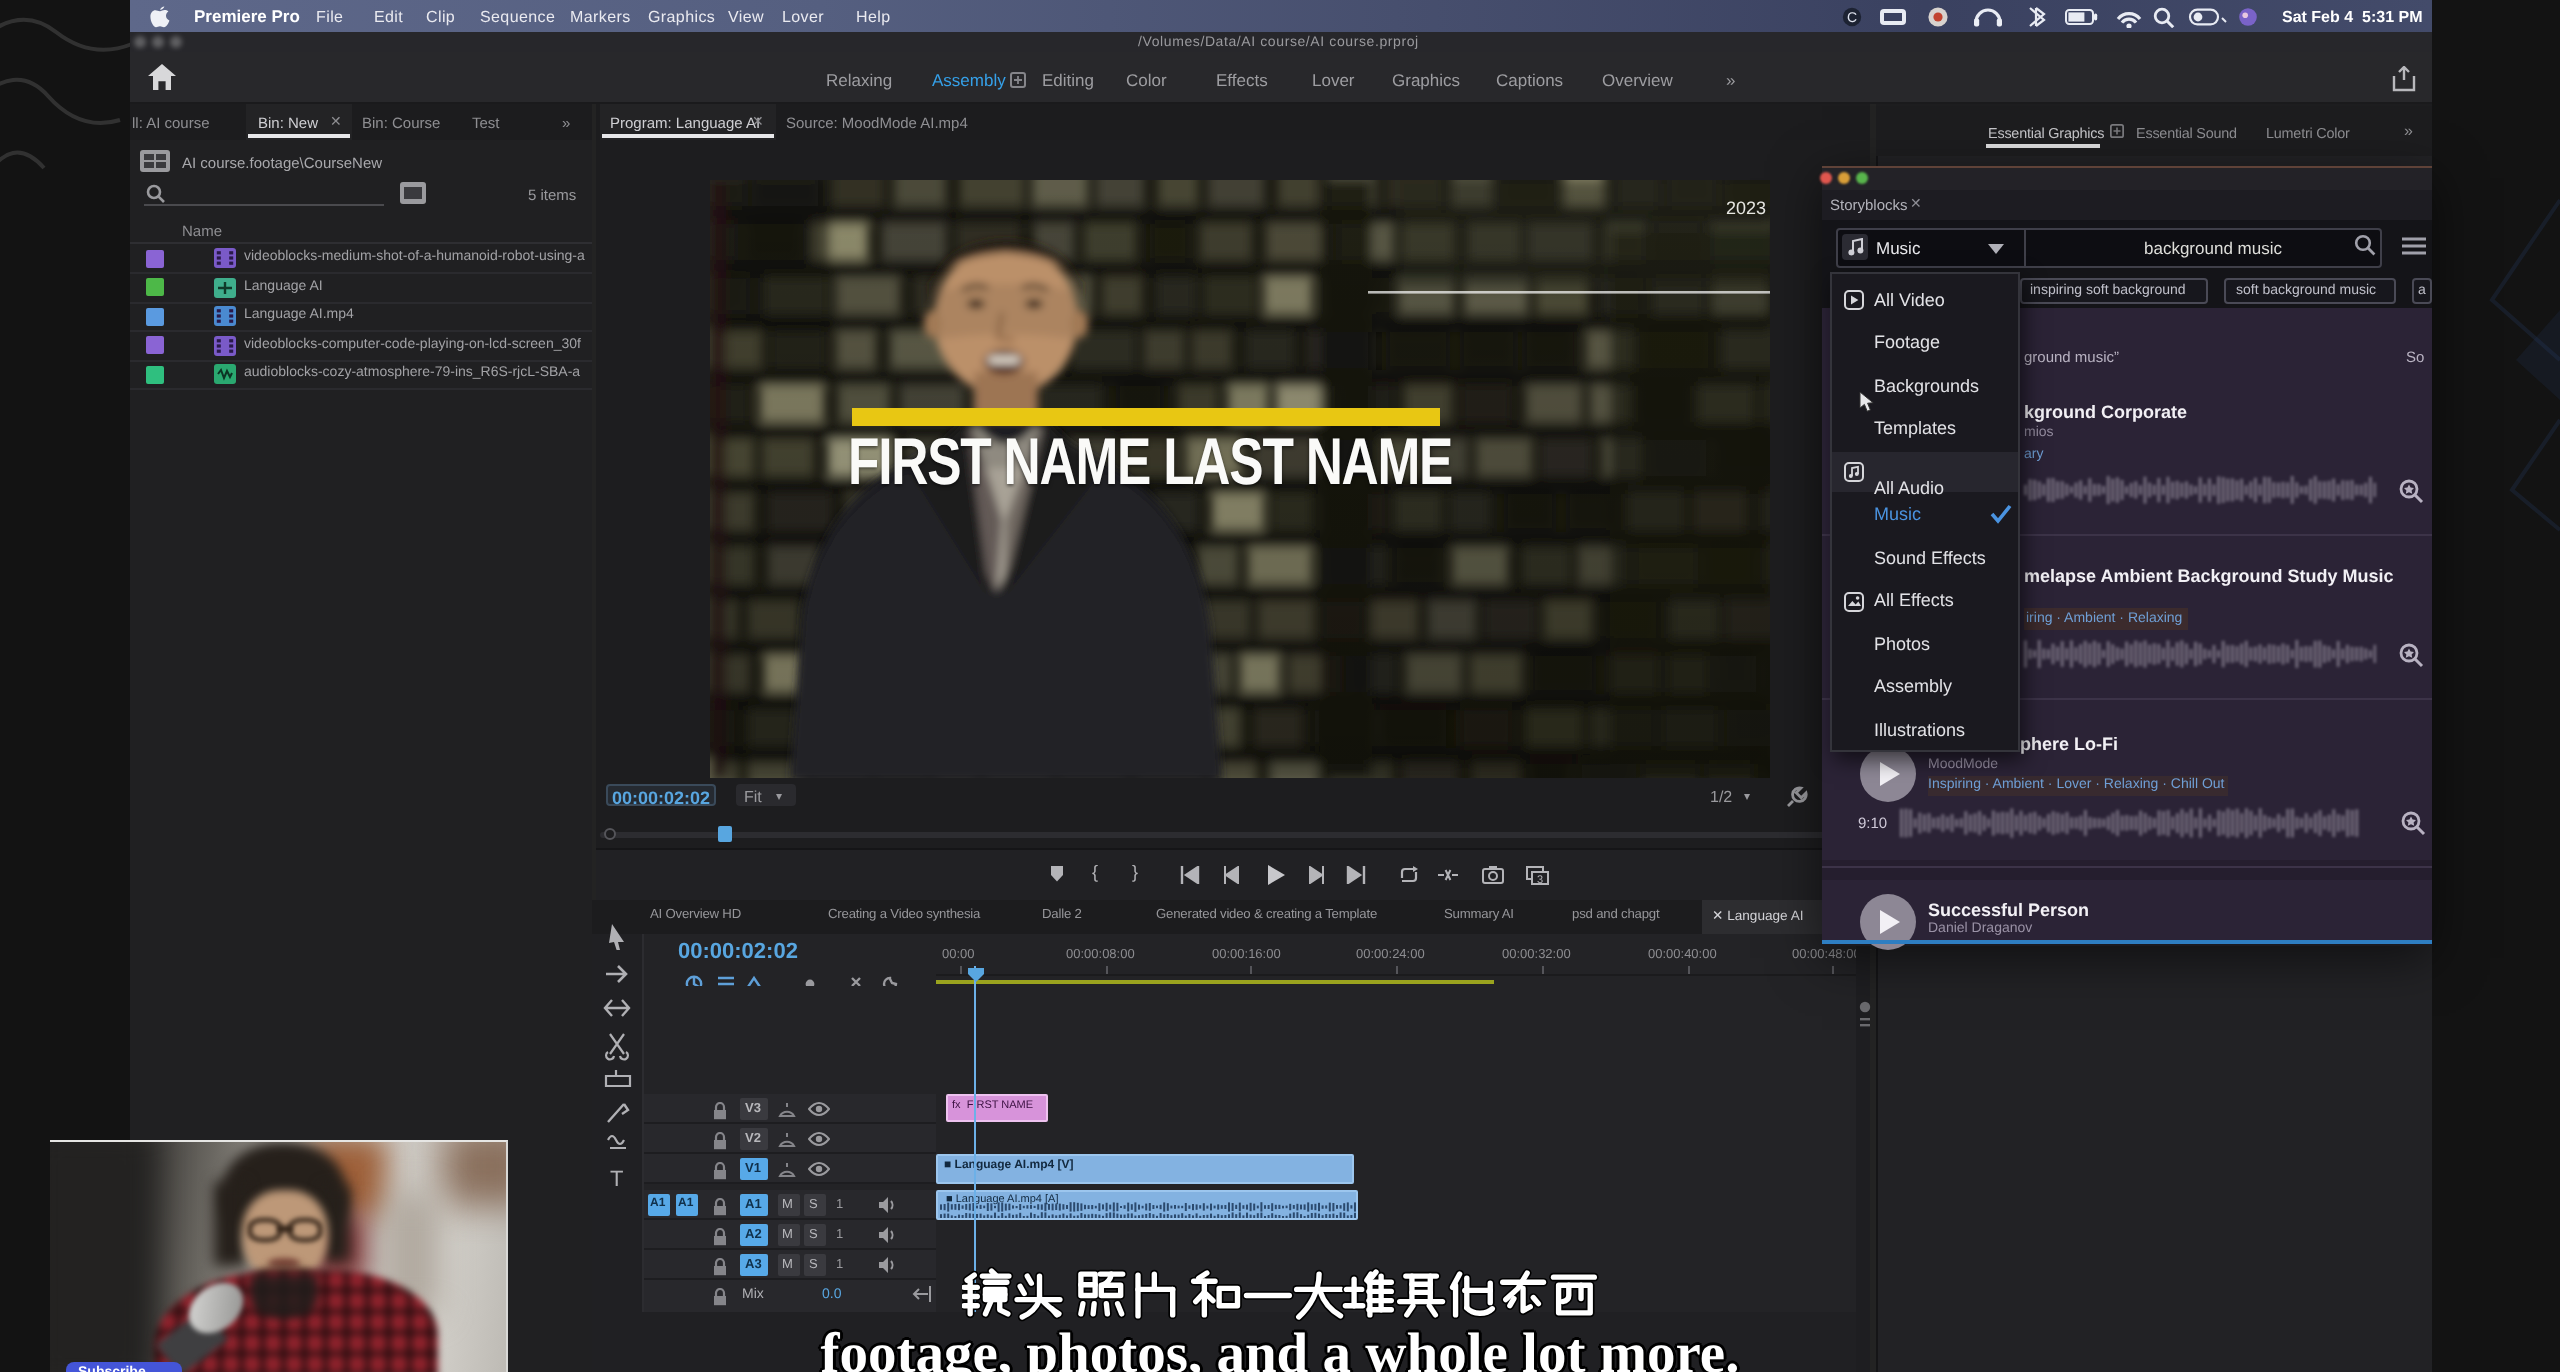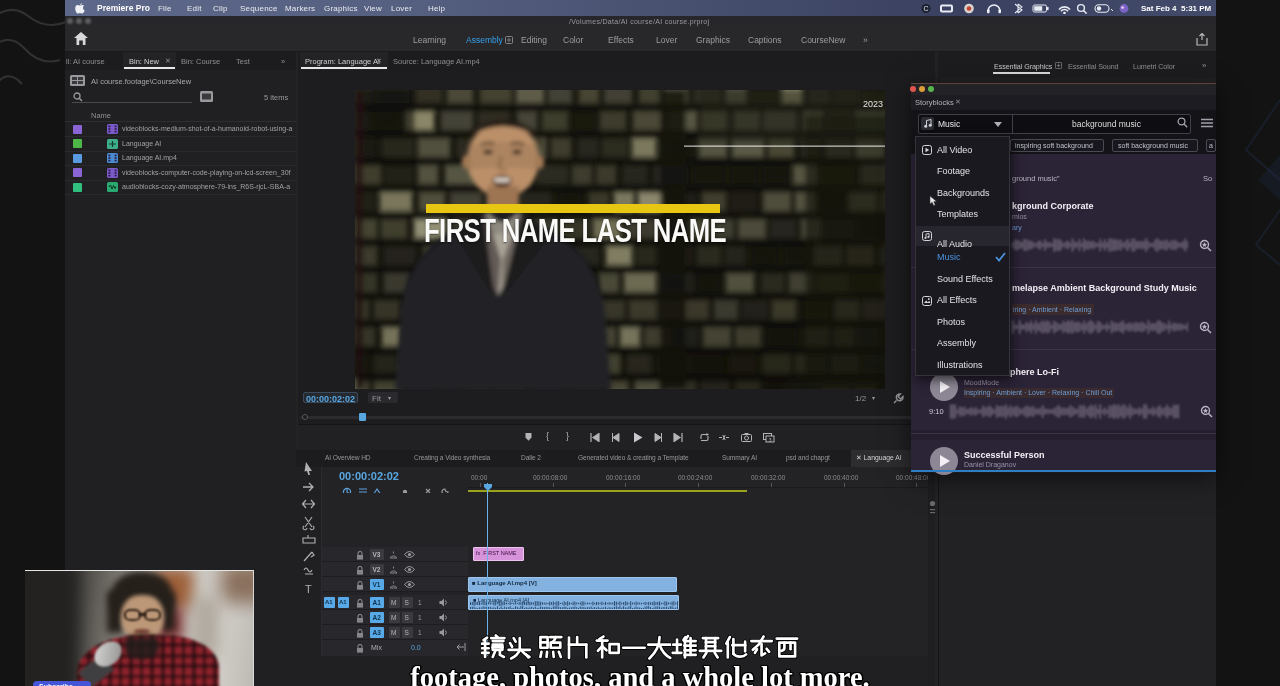--- a/index.html
+++ b/index.html
@@ -77,33 +77,33 @@
       <span style="position:absolute;left:9px;width:6px;height:6px;border-radius:50%;background:#6e6e70"></span>
       <span style="position:absolute;left:18px;width:6px;height:6px;border-radius:50%;background:#6e6e70"></span>
     </div>
 <div class="txt" style="left:569px;top:17.5px;font-size:7px;color:#9a9a9e;letter-spacing:.3px">/Volumes/Data/AI course/AI course.prproj</div>
 
 
 <div class="abs" style="left:65px;top:26px;width:1151px;height:26px;background:#28282b;border-bottom:1px solid #1a1a1c"></div>
 <svg class="abs" style="left:74px;top:32px" width="14" height="13" viewBox="0 0 14 13">
       <path d="M7,0 L14,6 H11.5 V13 H8.8 V8.6 H5.2 V13 H2.5 V6 H0 Z" fill="#d8d8da"></path>
     </svg>
-<div class="txt" style="left:413px;top:35px;font-size:8.5px;color:#9d9da1">Learning</div>
+<div class="txt" style="left:413px;top:35px;font-size:8.5px;color:#9d9da1">Relaxing</div>
 <div class="txt" style="left:466px;top:35px;font-size:8.5px;color:#35a0e8">Assembly</div>
 <svg class="abs" style="left:505px;top:36px" width="8" height="8" viewBox="0 0 8 8">
       <rect x="0.5" y="0.5" width="7" height="7" rx="1" stroke="#85858a" fill="none"></rect>
       <path d="M2,4 H6 M4,2 V6" stroke="#85858a" stroke-width=".9"></path>
     </svg>
 <div class="txt" style="left:521px;top:35px;font-size:8.5px;color:#9d9da1">Editing</div>
 <div class="txt" style="left:563px;top:35px;font-size:8.5px;color:#9d9da1">Color</div>
 <div class="txt" style="left:608px;top:35px;font-size:8.5px;color:#9d9da1">Effects</div>
 <div class="txt" style="left:656px;top:35px;font-size:8.5px;color:#9d9da1">Lover</div>
 <div class="txt" style="left:696px;top:35px;font-size:8.5px;color:#9d9da1">Graphics</div>
 <div class="txt" style="left:748px;top:35px;font-size:8.5px;color:#9d9da1">Captions</div>
-<div class="txt" style="left:801px;top:35px;font-size:8.5px;color:#9d9da1">CourseNew</div>
+<div class="txt" style="left:801px;top:35px;font-size:8.5px;color:#9d9da1">Overview</div>
 <div class="txt" style="left:863px;top:35px;font-size:8.5px;color:#9d9da1">»</div>
 <svg class="abs" style="left:1196px;top:33px" width="12" height="13" viewBox="0 0 12 13">
       <g stroke="#b8b8bc" stroke-width="1.2" fill="none">
         <path d="M6,0.5 V7 M3.5,3 L6,0.5 L8.5,3"></path>
         <path d="M1,5 V12 H11 V5"></path>
       </g>
     </svg>
 
 
 <div class="abs" style="left:65px;top:52px;width:231px;height:634px;background:#202022"></div>
@@ -189,21 +189,21 @@
 <div class="txt" style="left:122px;top:183.0px;font-size:7px;color:#a2a2a6">audioblocks-cozy-atmosphere-79-ins_R6S-rjcL-SBA-a</div>
 <div class="abs" style="left:65px;top:194.2px;width:231px;height:.6px;background:#2a2a2e"></div>
 
 
 <div class="abs" style="left:298px;top:52px;width:637px;height:398px;background:#1d1d1f"></div>
 <div class="abs" style="left:298px;top:52px;width:637px;height:18px;background:#1c1c1e"></div>
 <div class="abs" style="left:300px;top:52px;width:88px;height:18px;background:#232325"></div>
 <div class="txt" style="left:305px;top:57px;font-size:7.5px;color:#cfcfd3">Program: Language AI</div>
 <div class="txt" style="left:376px;top:57px;font-size:7px;color:#8e8e92">✕</div>
 <div class="abs" style="left:301px;top:67px;width:86px;height:1.5px;background:#e8e8ea"></div>
-<div class="txt" style="left:393px;top:57px;font-size:7.5px;color:#8e8e92">Source: Language AI.mp4</div>
+<div class="txt" style="left:393px;top:57px;font-size:7.5px;color:#8e8e92">Source: MoodMode AI.mp4</div>
 
 <div class="abs" style="left:355px;top:90px;width:530px;height:299px;background:#1a1a14;overflow:hidden">
       <svg width="530" height="299" viewBox="0 0 530 299" style="position:absolute;left:0;top:0">
 <defs>
           <filter id="bb" x="-5%" y="-5%" width="110%" height="110%">
             <feGaussianBlur stdDeviation="2.6"></feGaussianBlur>
           </filter>
 <filter id="wb" x="-20%" y="-20%" width="140%" height="140%">
             <feGaussianBlur stdDeviation="2.2"></feGaussianBlur>
           </filter>

